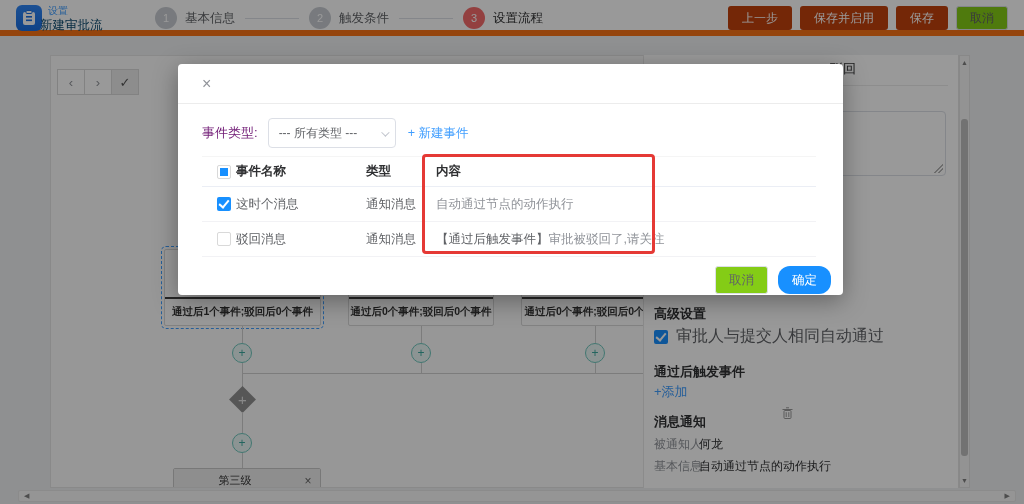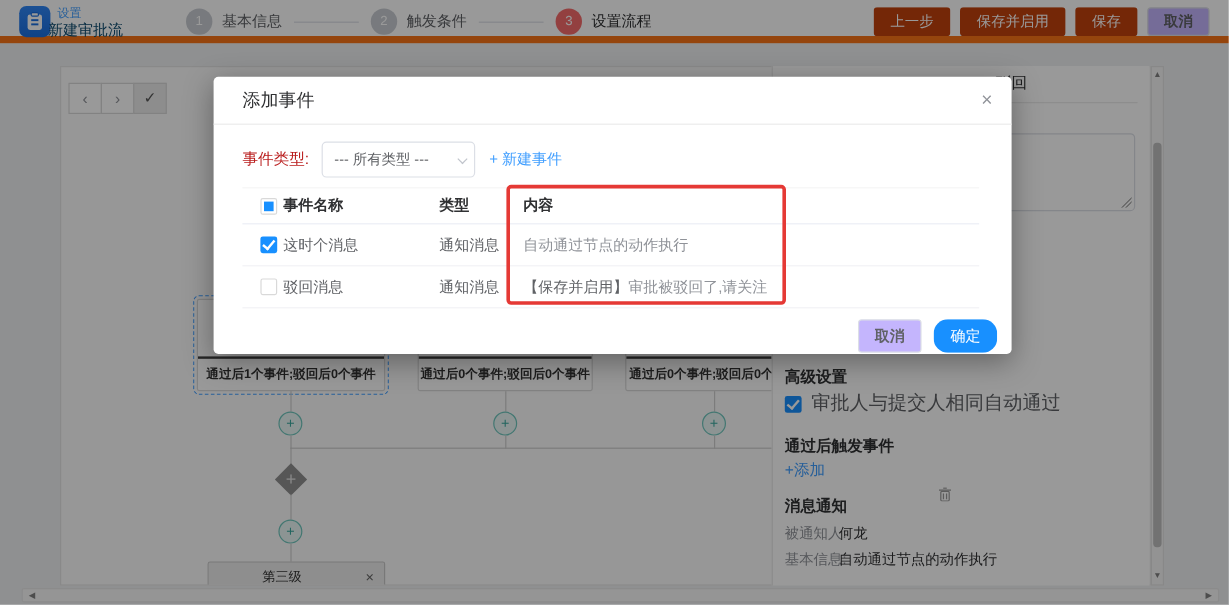--- a/index.html
+++ b/index.html
@@ -14,21 +14,21 @@
   .steps { position:absolute; left:155px; top:0; height:36px; display:flex; align-items:center; }
   .step { display:flex; align-items:center; }
   .step-circle { width:22px; height:22px; border-radius:50%; background:#c8ccd2; color:#fff; font-size:11px; display:flex; align-items:center; justify-content:center; }
   .step-circle.active { background:#f56c6c; }
   .step-label { margin-left:8px; font-size:12.5px; color:#606266; }
   .step-label.active { color:#303133; }
   .step-line { width:54px; height:1px; background:#dcdfe6; margin:0 10px; }
   .hdr-btns { position:absolute; right:16px; top:6px; display:flex; gap:8px; }
   .btn { font-size:12px; height:24px; padding:0 13px; border-radius:3px; border:1px solid transparent; display:flex; align-items:center; justify-content:center; cursor:pointer; white-space:nowrap; }
   .btn.primary { background:#c2410c; color:#fff; }
-  .btn.plain { background:#c4b5fd; color:#606266; border-color:#dcdfe6;font-weight:bold; }
+  .btn.plain { background:#84cc16; color:#606266; border-color:#dcdfe6; }
 
   
   .canvas { position:absolute; left:50px; top:55px; width:909px; height:433px; background:#fcfcfc; border:1px solid #e5e5e5; overflow:hidden; z-index:1; }
   .toolbar { position:absolute; left:7px; top:13px; display:flex; }
   .tool-btn { width:28px; height:26px; background:#fff; border:1px solid #d9d9d9; margin-left:-1px; display:flex; align-items:center; justify-content:center; font-size:13px; color:#909399; }
   .tool-btn.active { background:#ececec; color:#555; }
   .node { position:absolute; top:193px; height:77px; background:#fff; border:1px solid #d9d9d9; border-radius:2px; display:flex; flex-direction:column; justify-content:flex-end; }
   .node.selected { outline:1px dashed #409eff; outline-offset:2px; }
   .node-footer { height:28px; border-top:2px solid #404040; display:flex; align-items:center; justify-content:center; font-size:10.5px; font-weight:bold; color:#333; white-space:nowrap; overflow:hidden; }
   .vline { position:absolute; width:1px; background:#cfcfcf; }
@@ -69,21 +69,21 @@
   .hscroll { position:absolute; left:18px; top:490px; width:998px; height:12px; background:#f8f8f8; border:1px solid #e8e8e8; border-radius:2px; z-index:4; }
   .harrow { position:absolute; top:1px; font-size:7px; color:#808080; }
 
   
   .mask { position:absolute; inset:0; background:rgba(0,0,0,0.4); z-index:10; }
   .modal { position:absolute; left:178px; top:64px; width:665px; height:231px; background:#fff; border-radius:4px; box-shadow:0 6px 24px rgba(0,0,0,.35); z-index:20; }
   .modal-hd { height:40px; border-bottom:1px solid #ececec; display:flex; align-items:center; padding:0 16px 0 24px; }
   .modal-title { font-size:15px; color:#303133; flex:1; }
   .modal-close { font-size:16px; color:#909399; cursor:pointer; }
   .type-row { position:absolute; left:24px; top:54px; display:flex; align-items:center; }
-  .type-label { font-size:13px; color:#b91c1c; margin-right:10px; }
+  .type-label { font-size:13px; color:#701a75; margin-right:10px; }
   .select { width:128px; height:30px; border:1px solid #dcdfe6; border-radius:4px; display:flex; align-items:center; padding:0 22px 0 10px; position:relative; cursor:pointer; }
   .select-val { font-size:12px; color:#606266; white-space:nowrap; }
   .caret { position:absolute; right:8px; top:12px; width:6px; height:6px; border-right:1px solid #c0c4cc; border-bottom:1px solid #c0c4cc; transform:rotate(45deg) translateY(-2px); }
   .new-link { margin-left:12px; font-size:12.5px; color:#409eff; cursor:pointer; }
   .etable { position:absolute; left:24px; top:92px; width:614px; }
   .trow { display:flex; align-items:center; border-bottom:1px solid #f2f2f5; }
   .trow.head { height:31px; border-top:1px solid #f5f5f5; border-bottom:1px solid #ebeef5; }
   .trow.body { height:35px; }
   .c-check { width:34px; padding-left:15px; }
   .c-name { width:130px; font-size:12.5px; }
@@ -238,21 +238,20 @@
 </div>
 <div class="hscroll">
   <div class="harrow" style="left:5px;">◀</div>
   <div class="harrow" style="right:5px;">▶</div>
 </div>
 
 <div class="mask"></div>
 
 <div class="modal">
   <div class="modal-hd">
-    <div class="modal-title">添加事件</div>
     <div class="modal-close">×</div>
   </div>
 
   <div class="type-row">
     <div class="type-label">事件类型:</div>
     <div class="select">
       <div class="select-val">--- 所有类型 ---</div>
       <div class="caret"></div>
     </div>
     <div class="new-link">+ 新建事件</div>
@@ -274,21 +273,21 @@
       <div class="c-name">这时个消息</div>
       <div class="c-type">通知消息</div>
       <div class="c-content"><span>自动通过节点的动作执行</span></div>
     </div>
     <div class="trow body">
       <div class="c-check">
           <div class="cb empty"></div>
         </div>
       <div class="c-name">驳回消息</div>
       <div class="c-type">通知消息</div>
-      <div class="c-content"><span class="prefix">【保存并启用】</span><span>审批被驳回了,请关注</span></div>
+      <div class="c-content"><span class="prefix">【通过后触发事件】</span><span>审批被驳回了,请关注</span></div>
     </div>
   </div>
 
   <div class="modal-ft">
     <div class="btn plain md">取消</div>
     <div class="btn blue md">确定</div>
   </div>
 </div>
 
 <div class="red-box"></div>

